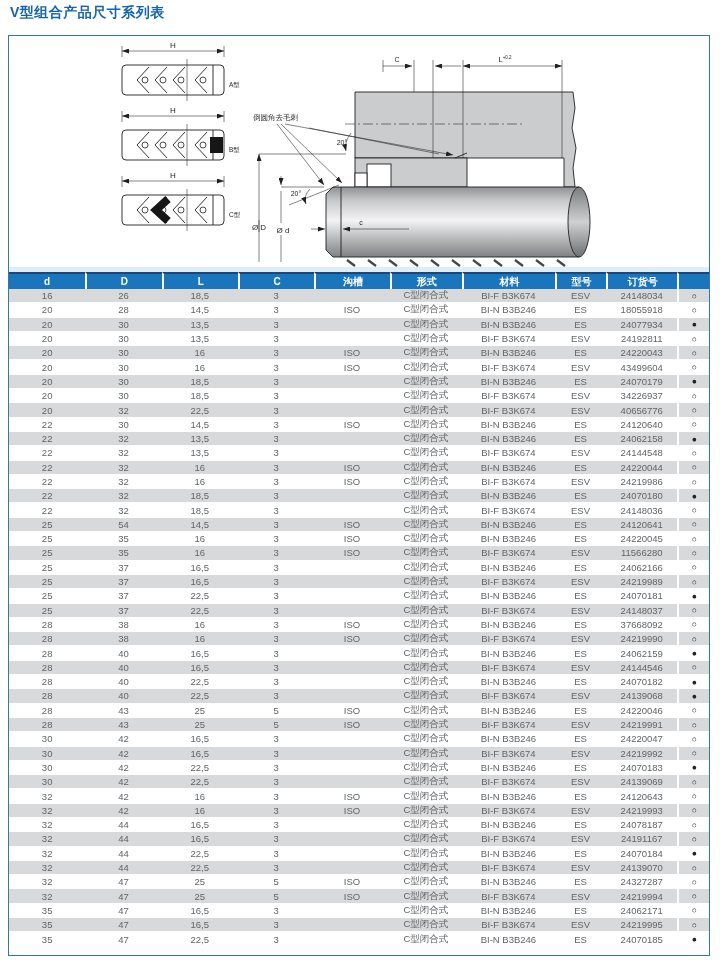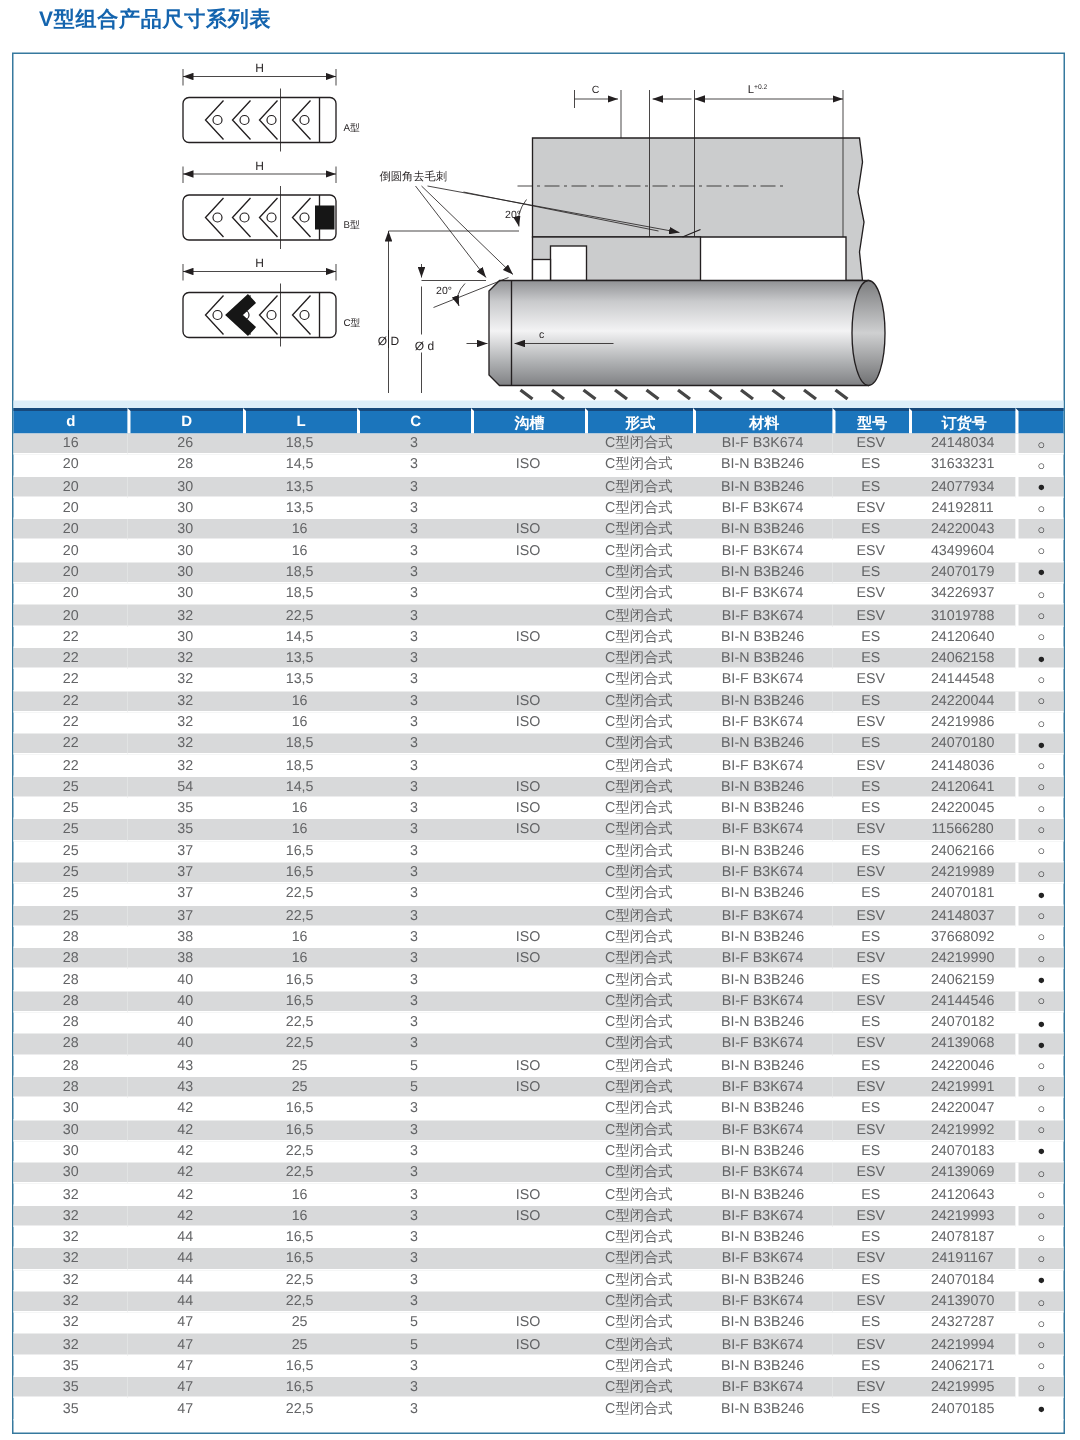--- a/index.html
+++ b/index.html
@@ -1,18 +1,18 @@
 <!DOCTYPE html>
 <html><head>
 <meta charset="utf-8">
 <style>
   html,body{margin:0;padding:0;}
   body{width:720px;height:960px;background:#ffffff;overflow:hidden;
        font-family:"Liberation Sans",sans-serif;position:relative;}
-  .title{position:absolute;left:26px;top:4px;font-size:14px;font-weight:bold;
+  .title{position:absolute;left:10px;top:4px;font-size:14px;font-weight:bold;
          color:#1464ae;letter-spacing:.5px;}
   .frame{position:absolute;left:8px;top:35px;width:702px;height:921px;
          border:1px solid #36799e;box-sizing:border-box;background:#fff;}
   .draw-wrap{width:700px;height:231px;position:relative;}
   .blue-band{width:700px;height:5px;background:#ddeef9;}
   
   table{width:100%;border-collapse:separate;border-spacing:0;table-layout:fixed;}
   thead th{background:#1b75bc;color:#fff;font-size:10px;font-weight:bold;
            height:15px;padding:0;border-top:2px solid #17497c;}
   thead th + th{border-left:2px solid #fff;}
@@ -188,21 +188,21 @@
         </tr>
         <tr>
           <td>20</td>
           <td>28</td>
           <td>14,5</td>
           <td>3</td>
           <td>ISO</td>
           <td>C型闭合式</td>
           <td>BI-N B3B246</td>
           <td>ES</td>
-          <td>31633231</td>
+          <td>18055918</td>
           <td class="sym">○</td>
         </tr>
         <tr>
           <td>20</td>
           <td>30</td>
           <td>13,5</td>
           <td>3</td>
           <td></td>
           <td>C型闭合式</td>
           <td>BI-N B3B246</td>
@@ -272,21 +272,21 @@
         </tr>
         <tr>
           <td>20</td>
           <td>32</td>
           <td>22,5</td>
           <td>3</td>
           <td></td>
           <td>C型闭合式</td>
           <td>BI-F B3K674</td>
           <td>ESV</td>
-          <td>31019788</td>
+          <td>40656776</td>
           <td class="sym">○</td>
         </tr>
         <tr>
           <td>22</td>
           <td>30</td>
           <td>14,5</td>
           <td>3</td>
           <td>ISO</td>
           <td>C型闭合式</td>
           <td>BI-N B3B246</td>

